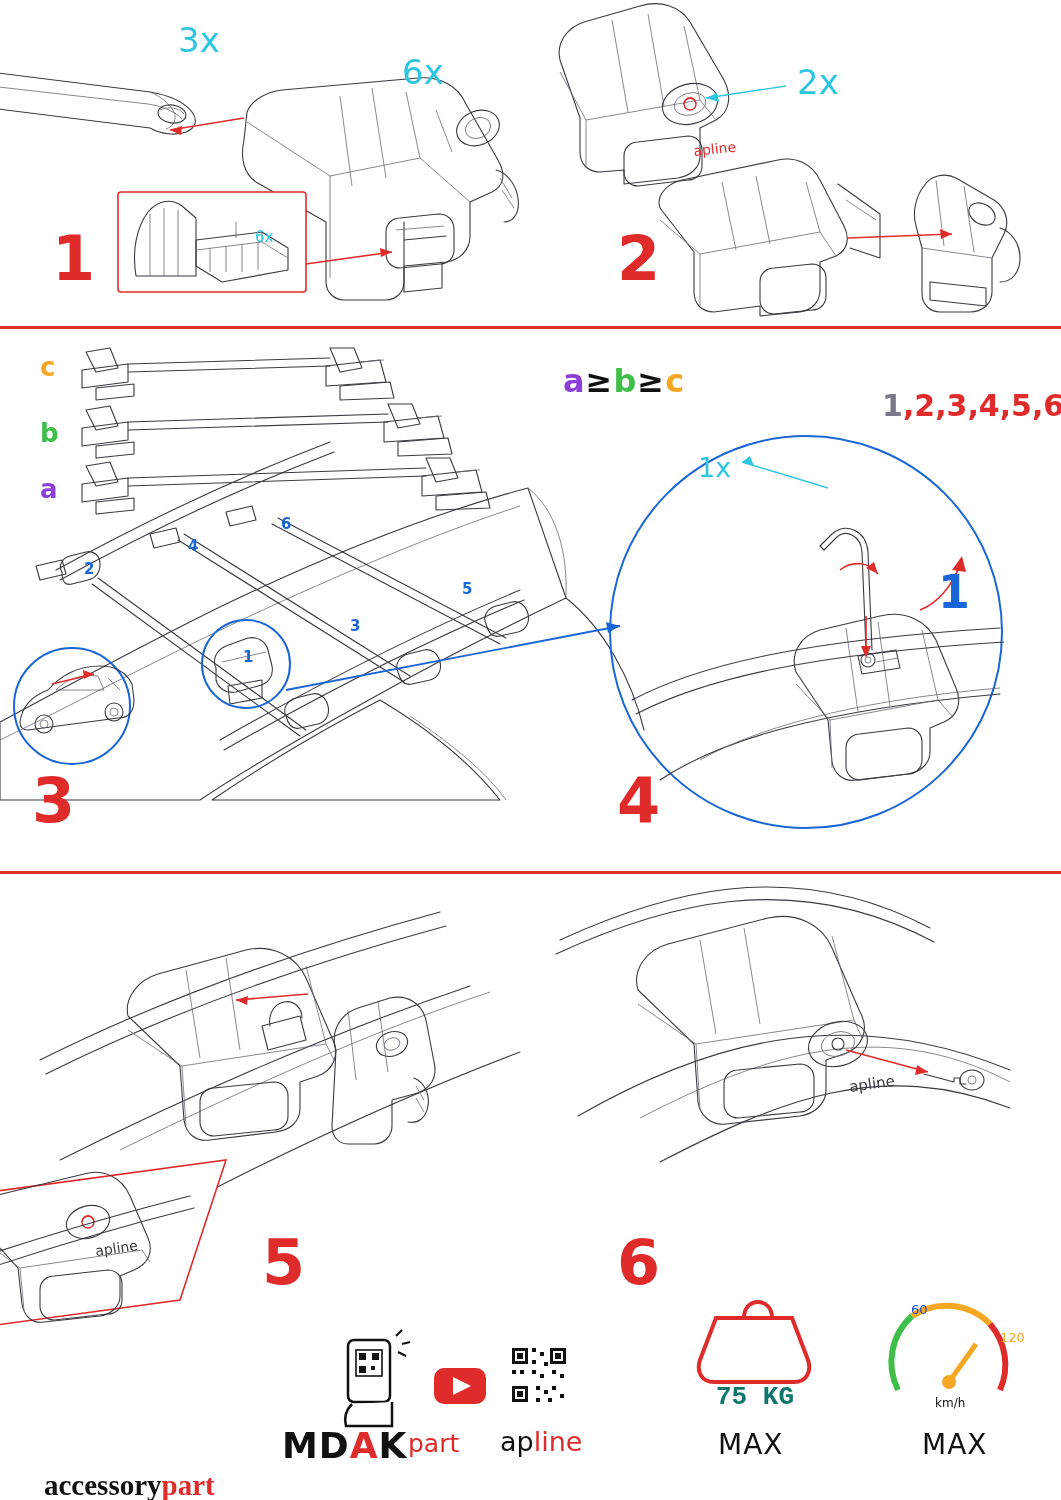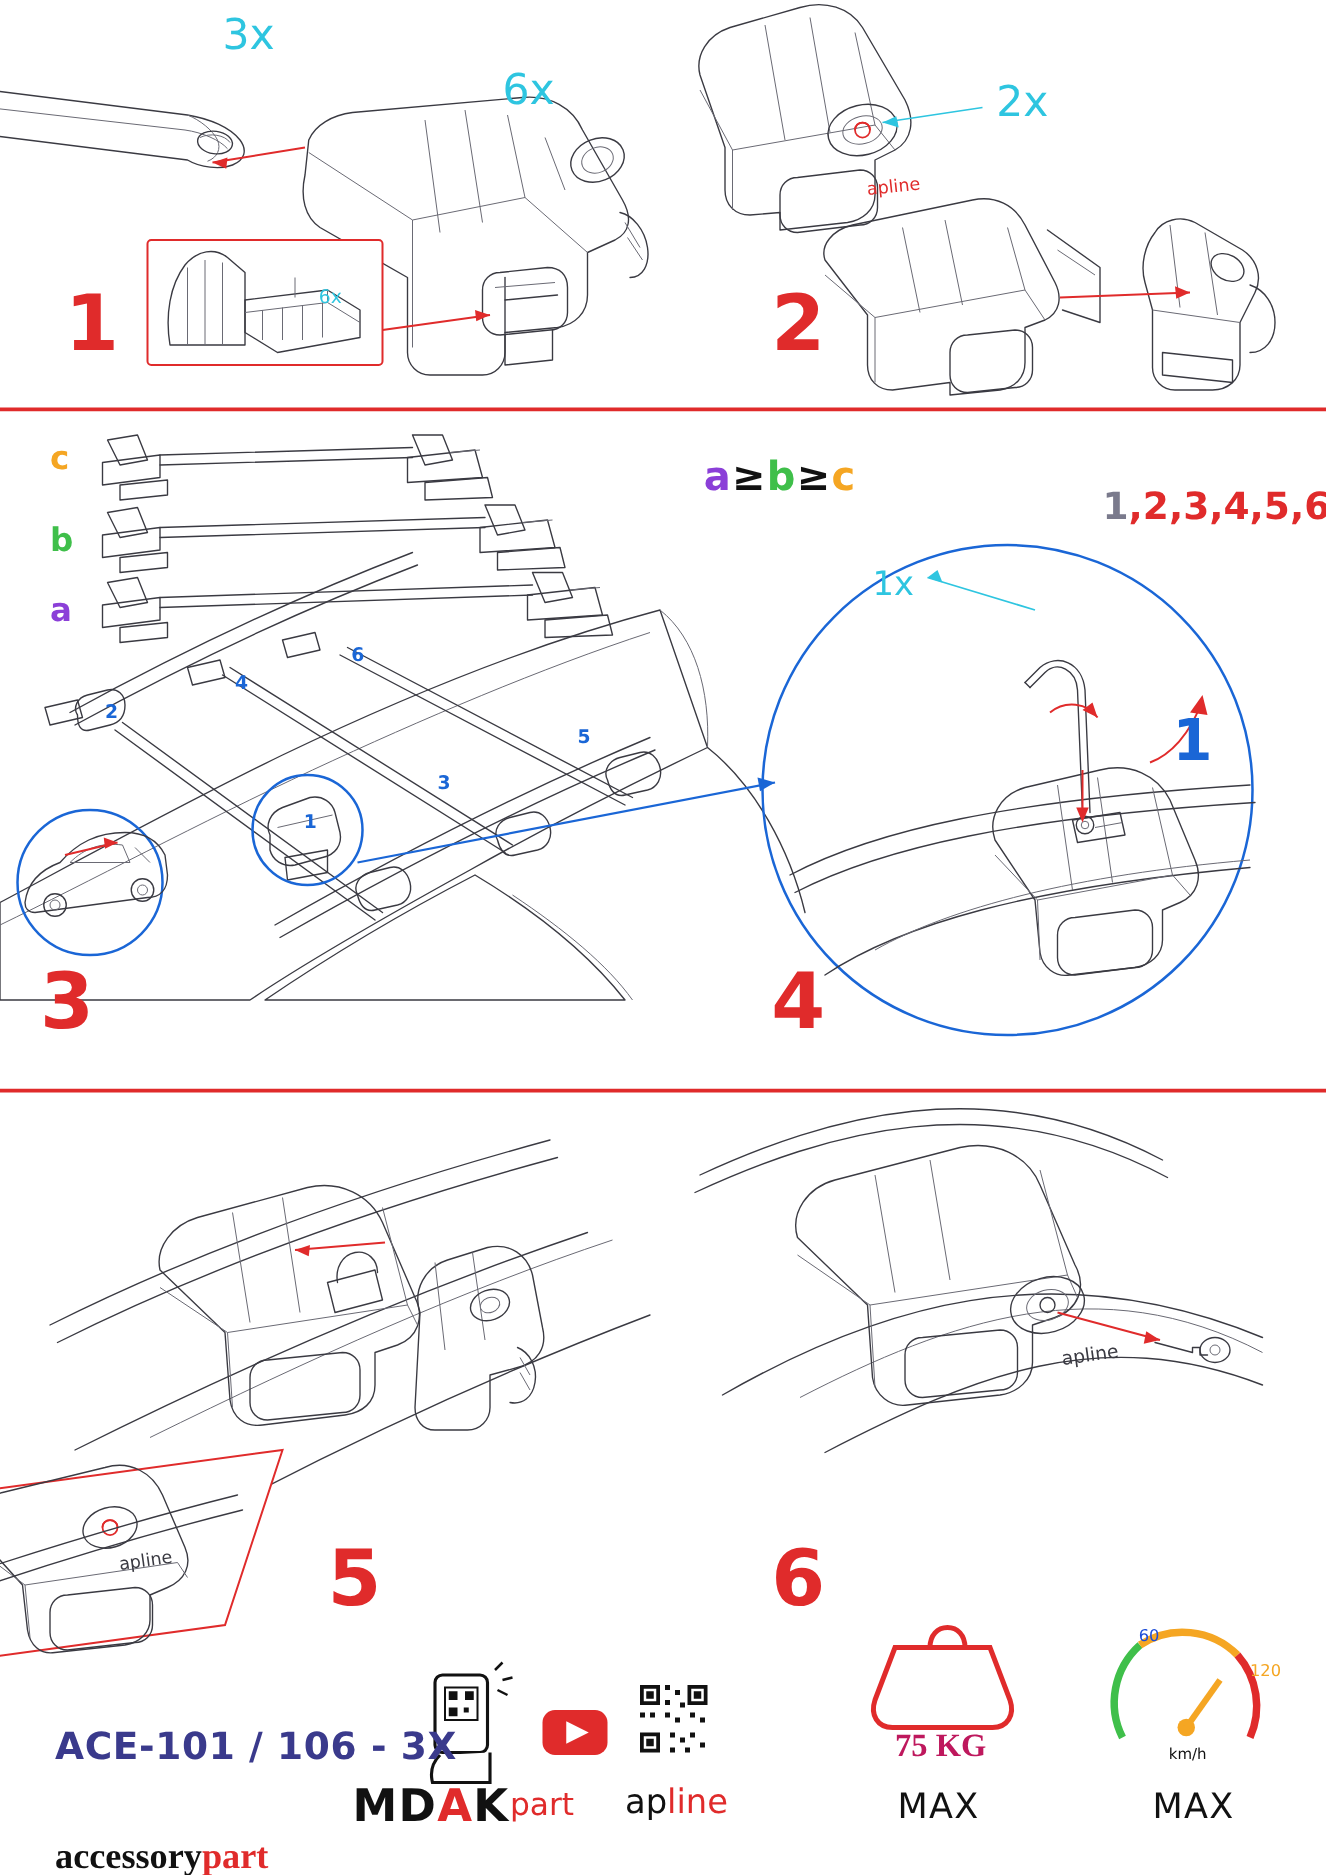--- a/index.html
+++ b/index.html
@@ -49,21 +49,21 @@
   .step-6 { left: 617px; top: 1232px; }
 
   
   .qty {
     position: absolute;
     font-family: "DejaVu Sans", sans-serif;
     font-size: 34px;
     color: #2ec5e0;
     font-weight: 400;
   }
-  .qty-3x { left: 178px; top: 8px; }
+  .qty-3x { left: 178px; top: 20px; }
   .qty-6x { left: 402px; top: 52px; }
   .qty-2x { left: 797px; top: 62px; }
   .qty-1x { left: 698px; top: 452px; font-size: 27px; }
   .qty-6x-small {
     position: absolute;
     left: 255px; top: 228px;
     font-size: 15px;
     color: #2ec5e0;
     font-family: "DejaVu Sans", sans-serif;
   }
@@ -172,24 +172,24 @@
     font-family: "DejaVu Sans", sans-serif;
     font-size: 27px;
     font-weight: 500;
   }
   .brand-apline .ap { color: #111; }
   .brand-apline .line { color: #e02b2b; }
 
   .weight-label {
     position: absolute;
     left: 716px; top: 1382px;
-    font-family: Liberation Serif, serif;
+    font-family: Liberation Mono, monospace;
     font-size: 26px;
     font-weight: bold;
-    color: #be185d;
+    color: #0f766e;
   }
   .max-1 {
     position: absolute;
     left: 718px; top: 1428px;
     font-family: "DejaVu Sans", sans-serif;
     font-size: 28px;
     color: #111;
     letter-spacing: 1px;
   }
   .max-2 {
@@ -599,21 +599,20 @@
 
   <div class="circle-one">1</div>
 
   <div class="roof-num rn-1">1</div>
   <div class="roof-num rn-2">2</div>
   <div class="roof-num rn-3">3</div>
   <div class="roof-num rn-4">4</div>
   <div class="roof-num rn-5">5</div>
   <div class="roof-num rn-6">6</div>
 
-  <div class="product-code">ACE-101 / 106 - 3X</div>
 
   <div class="brand-accessory">
     <span class="ac">accessory</span><span class="pt">part</span>
   </div>
 
   <div class="brand-mdak">
     <span>MD</span><span class="a">A</span><span>K</span>
   </div>
 
   <div class="brand-ipqi">part</div>

